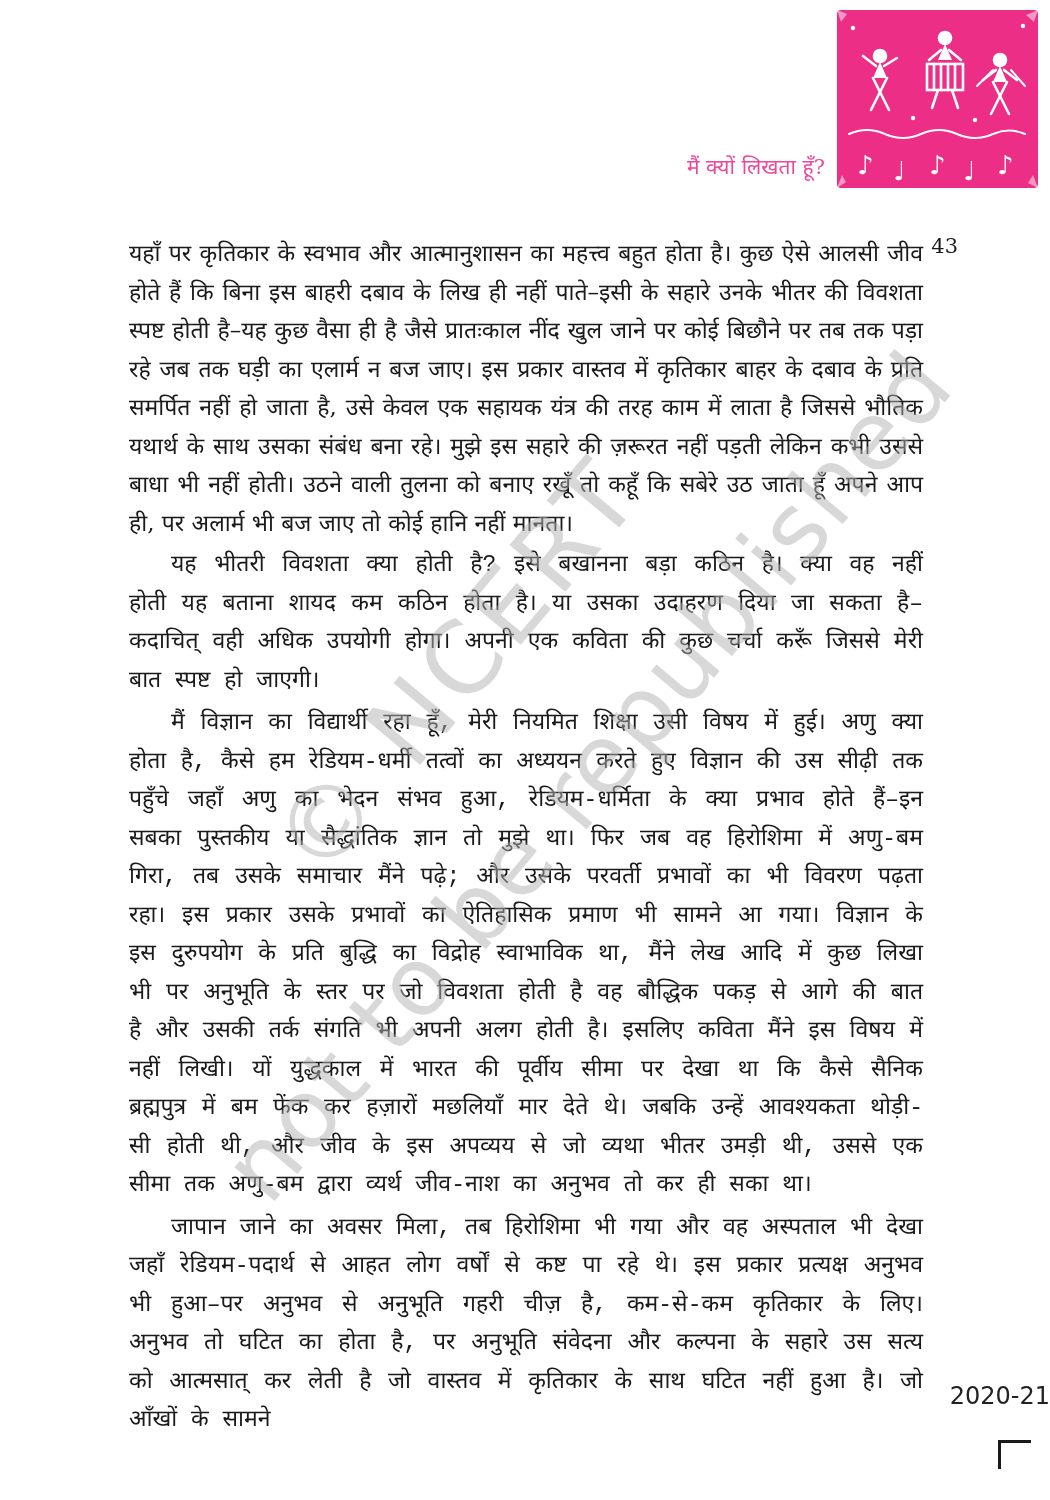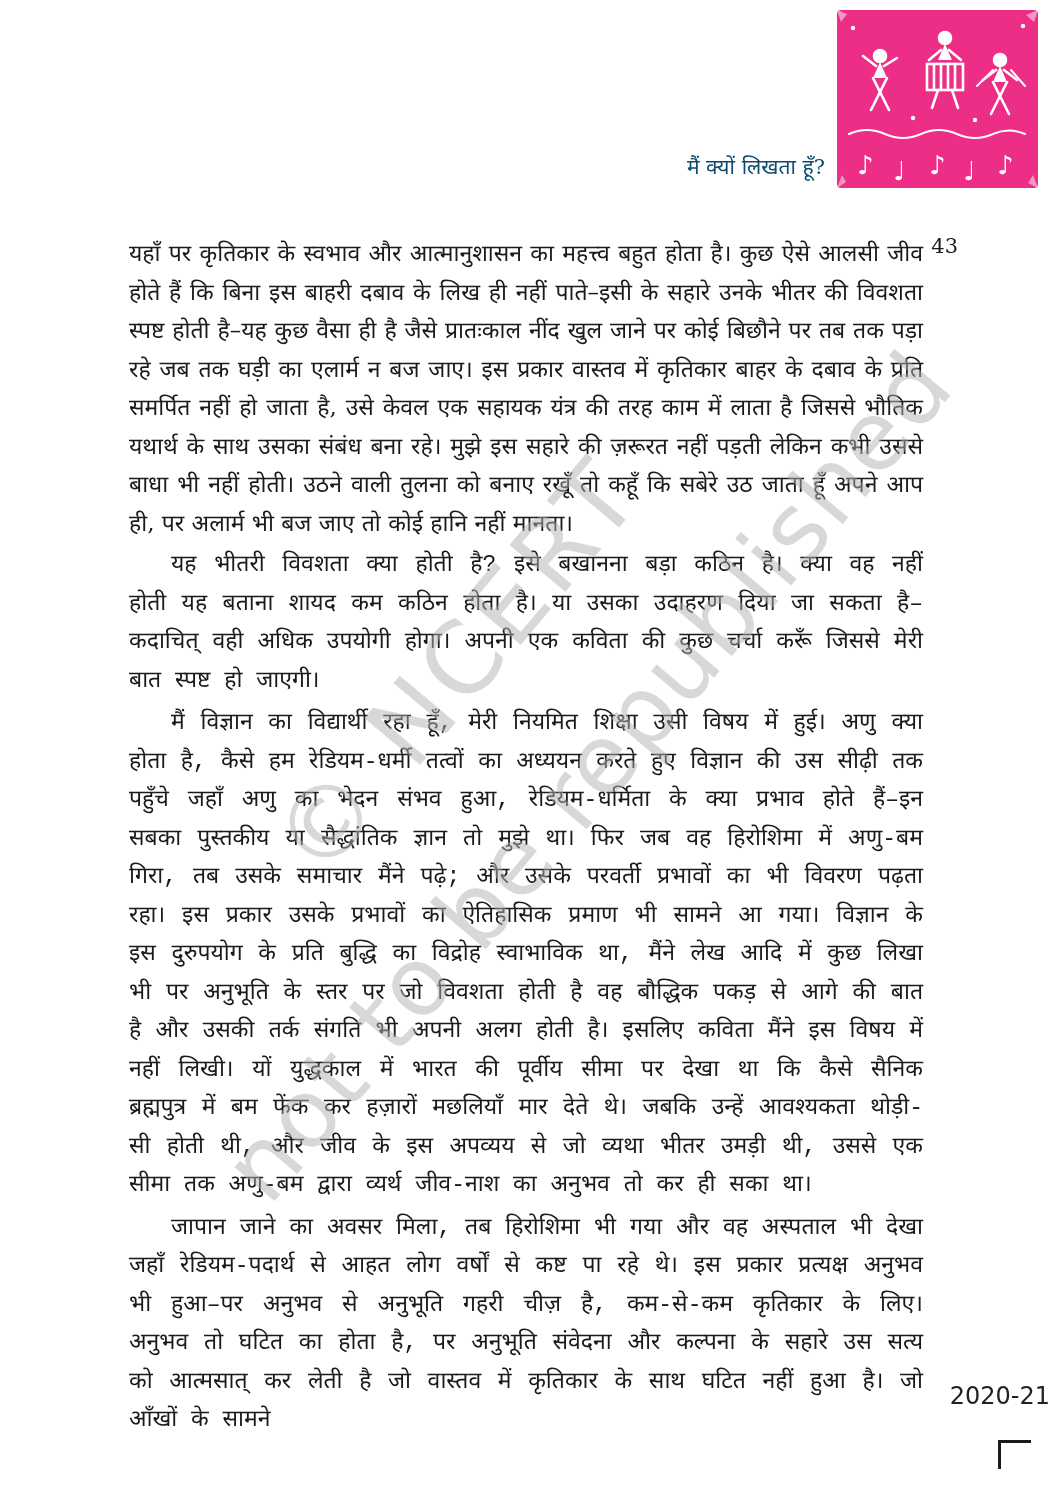--- a/index.html
+++ b/index.html
@@ -14,21 +14,21 @@
   .page{position:absolute;inset:0;}
 
   
   .illustration{
     position:absolute;top:8px;right:10px;
     width:205px;height:182px;
   }
   .chapter-title{
     position:absolute;top:152px;right:225px;
     font-size:21px;
-    color:#0c4a6e;
+    color:#ec4899;
     white-space:nowrap;
     font-family:"DejaVu Serif","Liberation Serif",serif;
   }
   .page-number{
     position:absolute;top:190px;right:92px;
     font-size:21px;
     color:#1a1a1a;
     margin-top:44px;
   }
 

